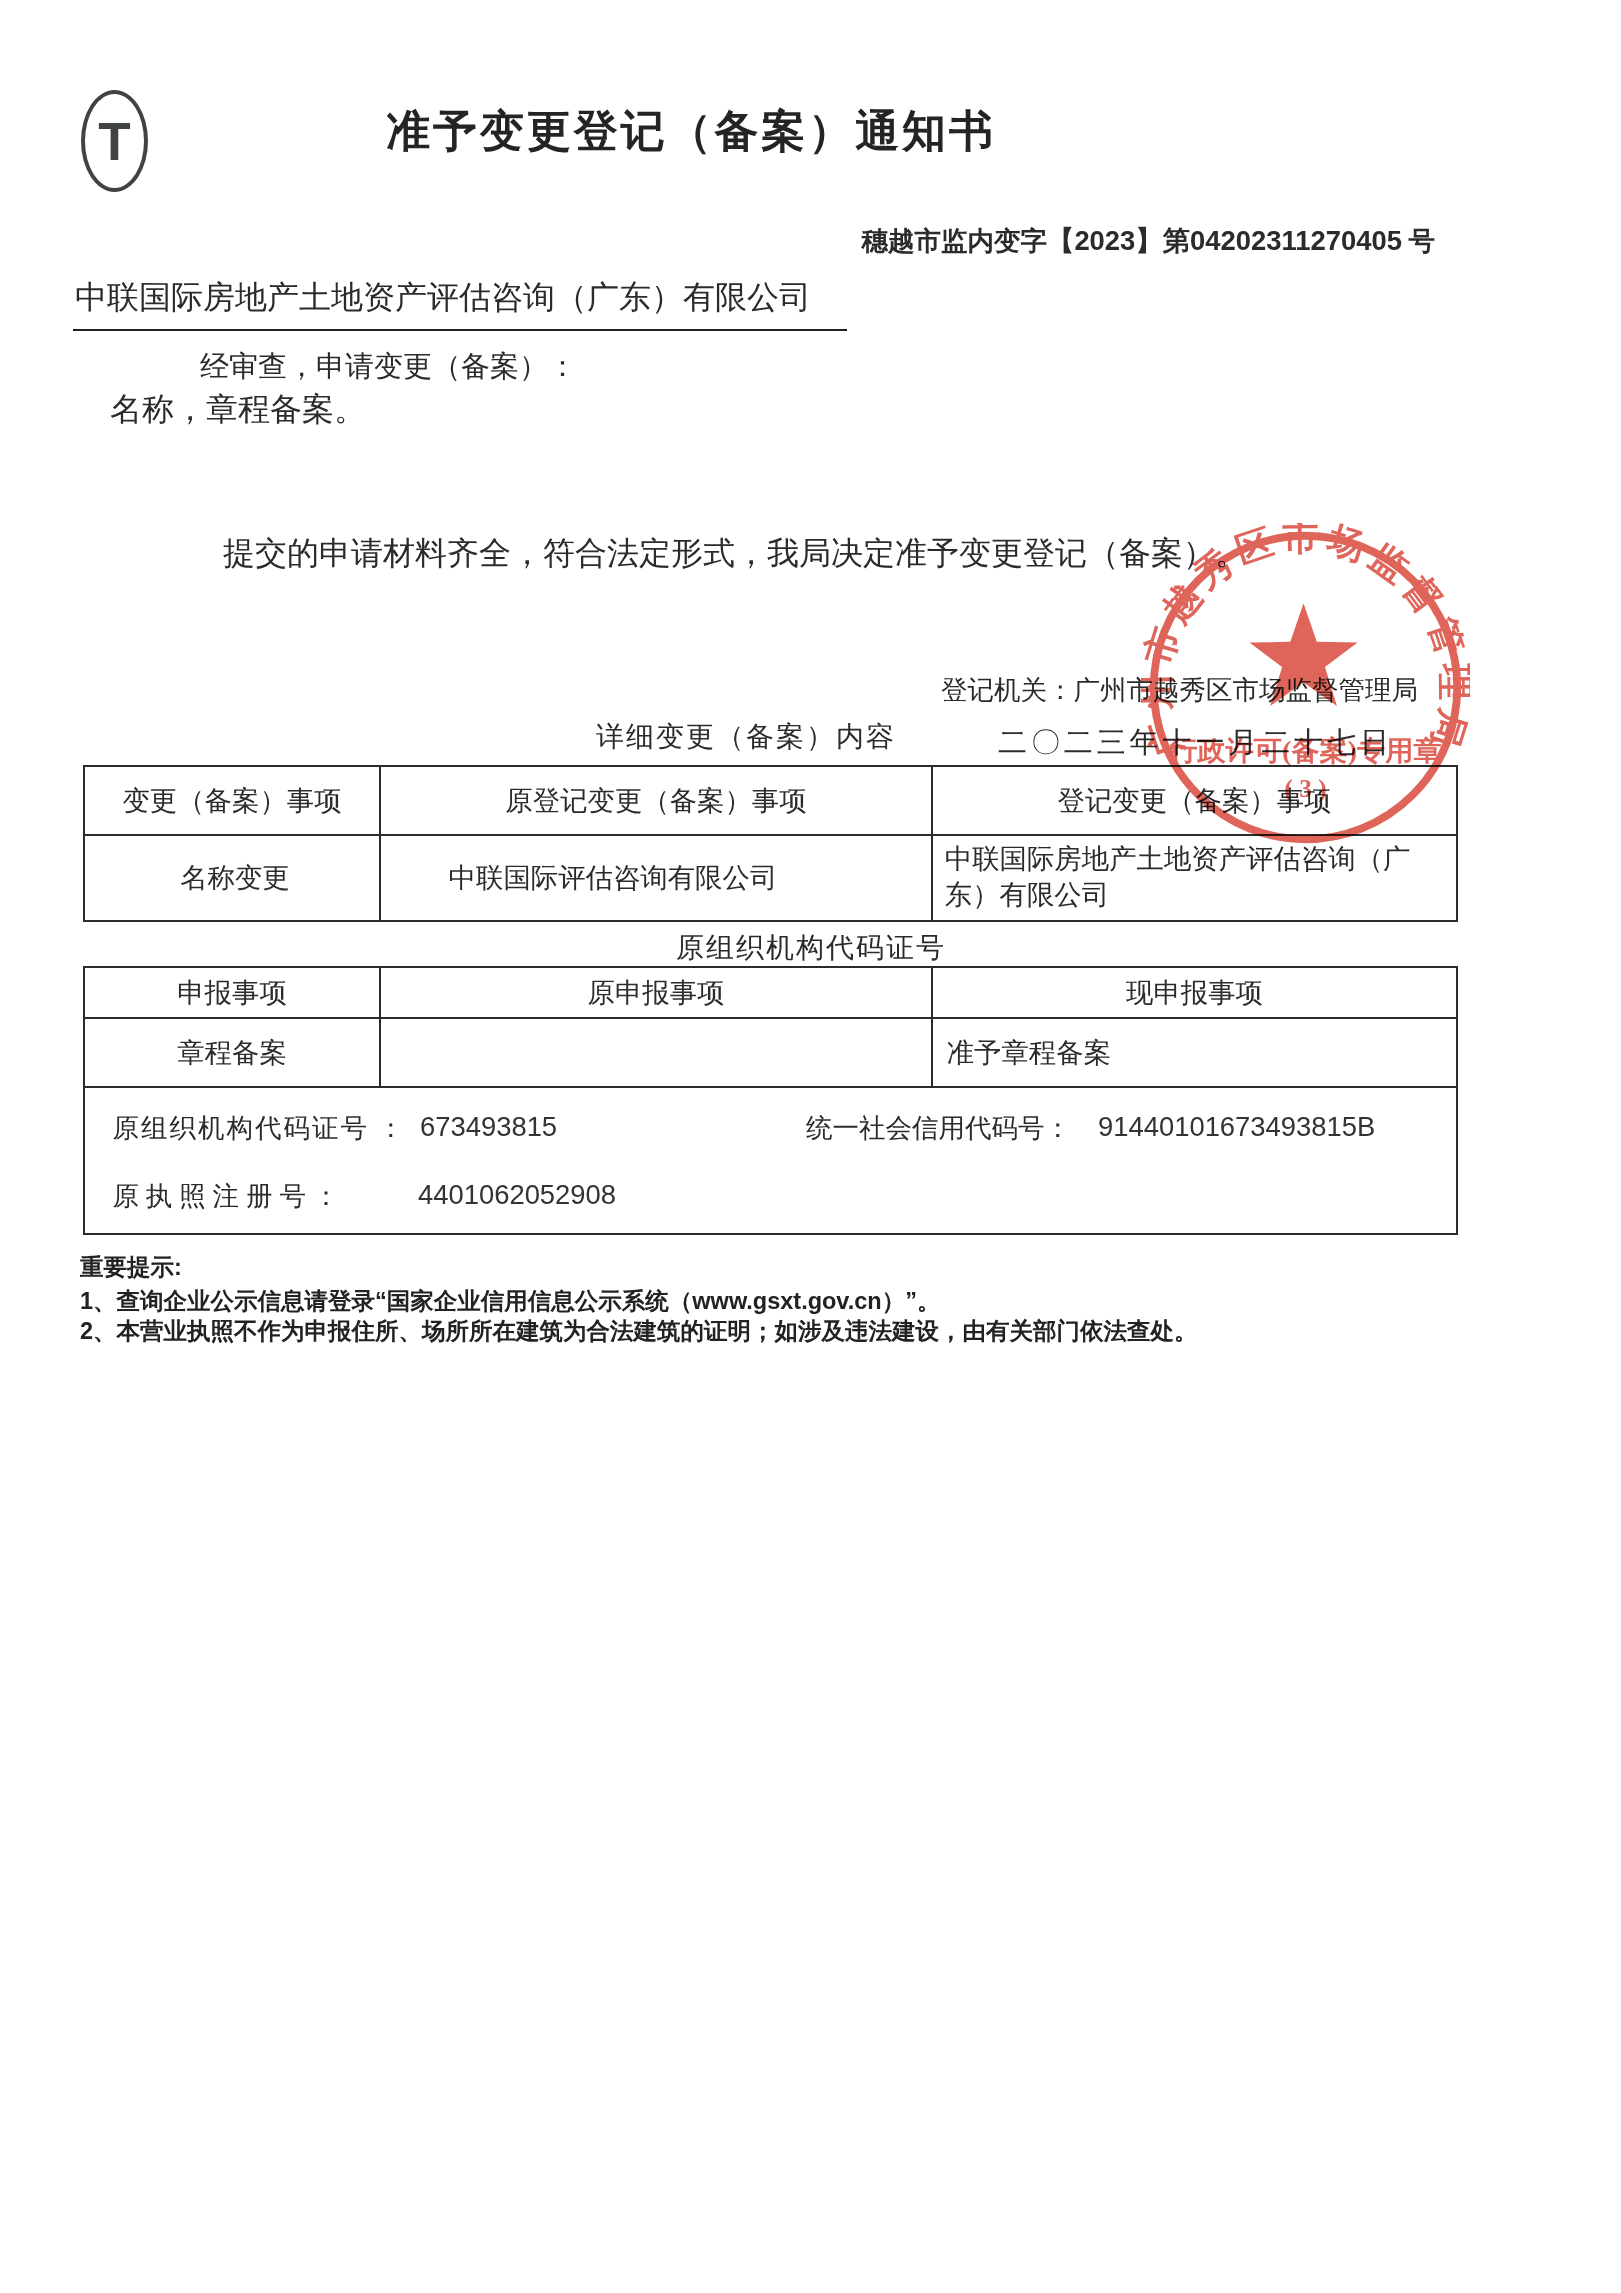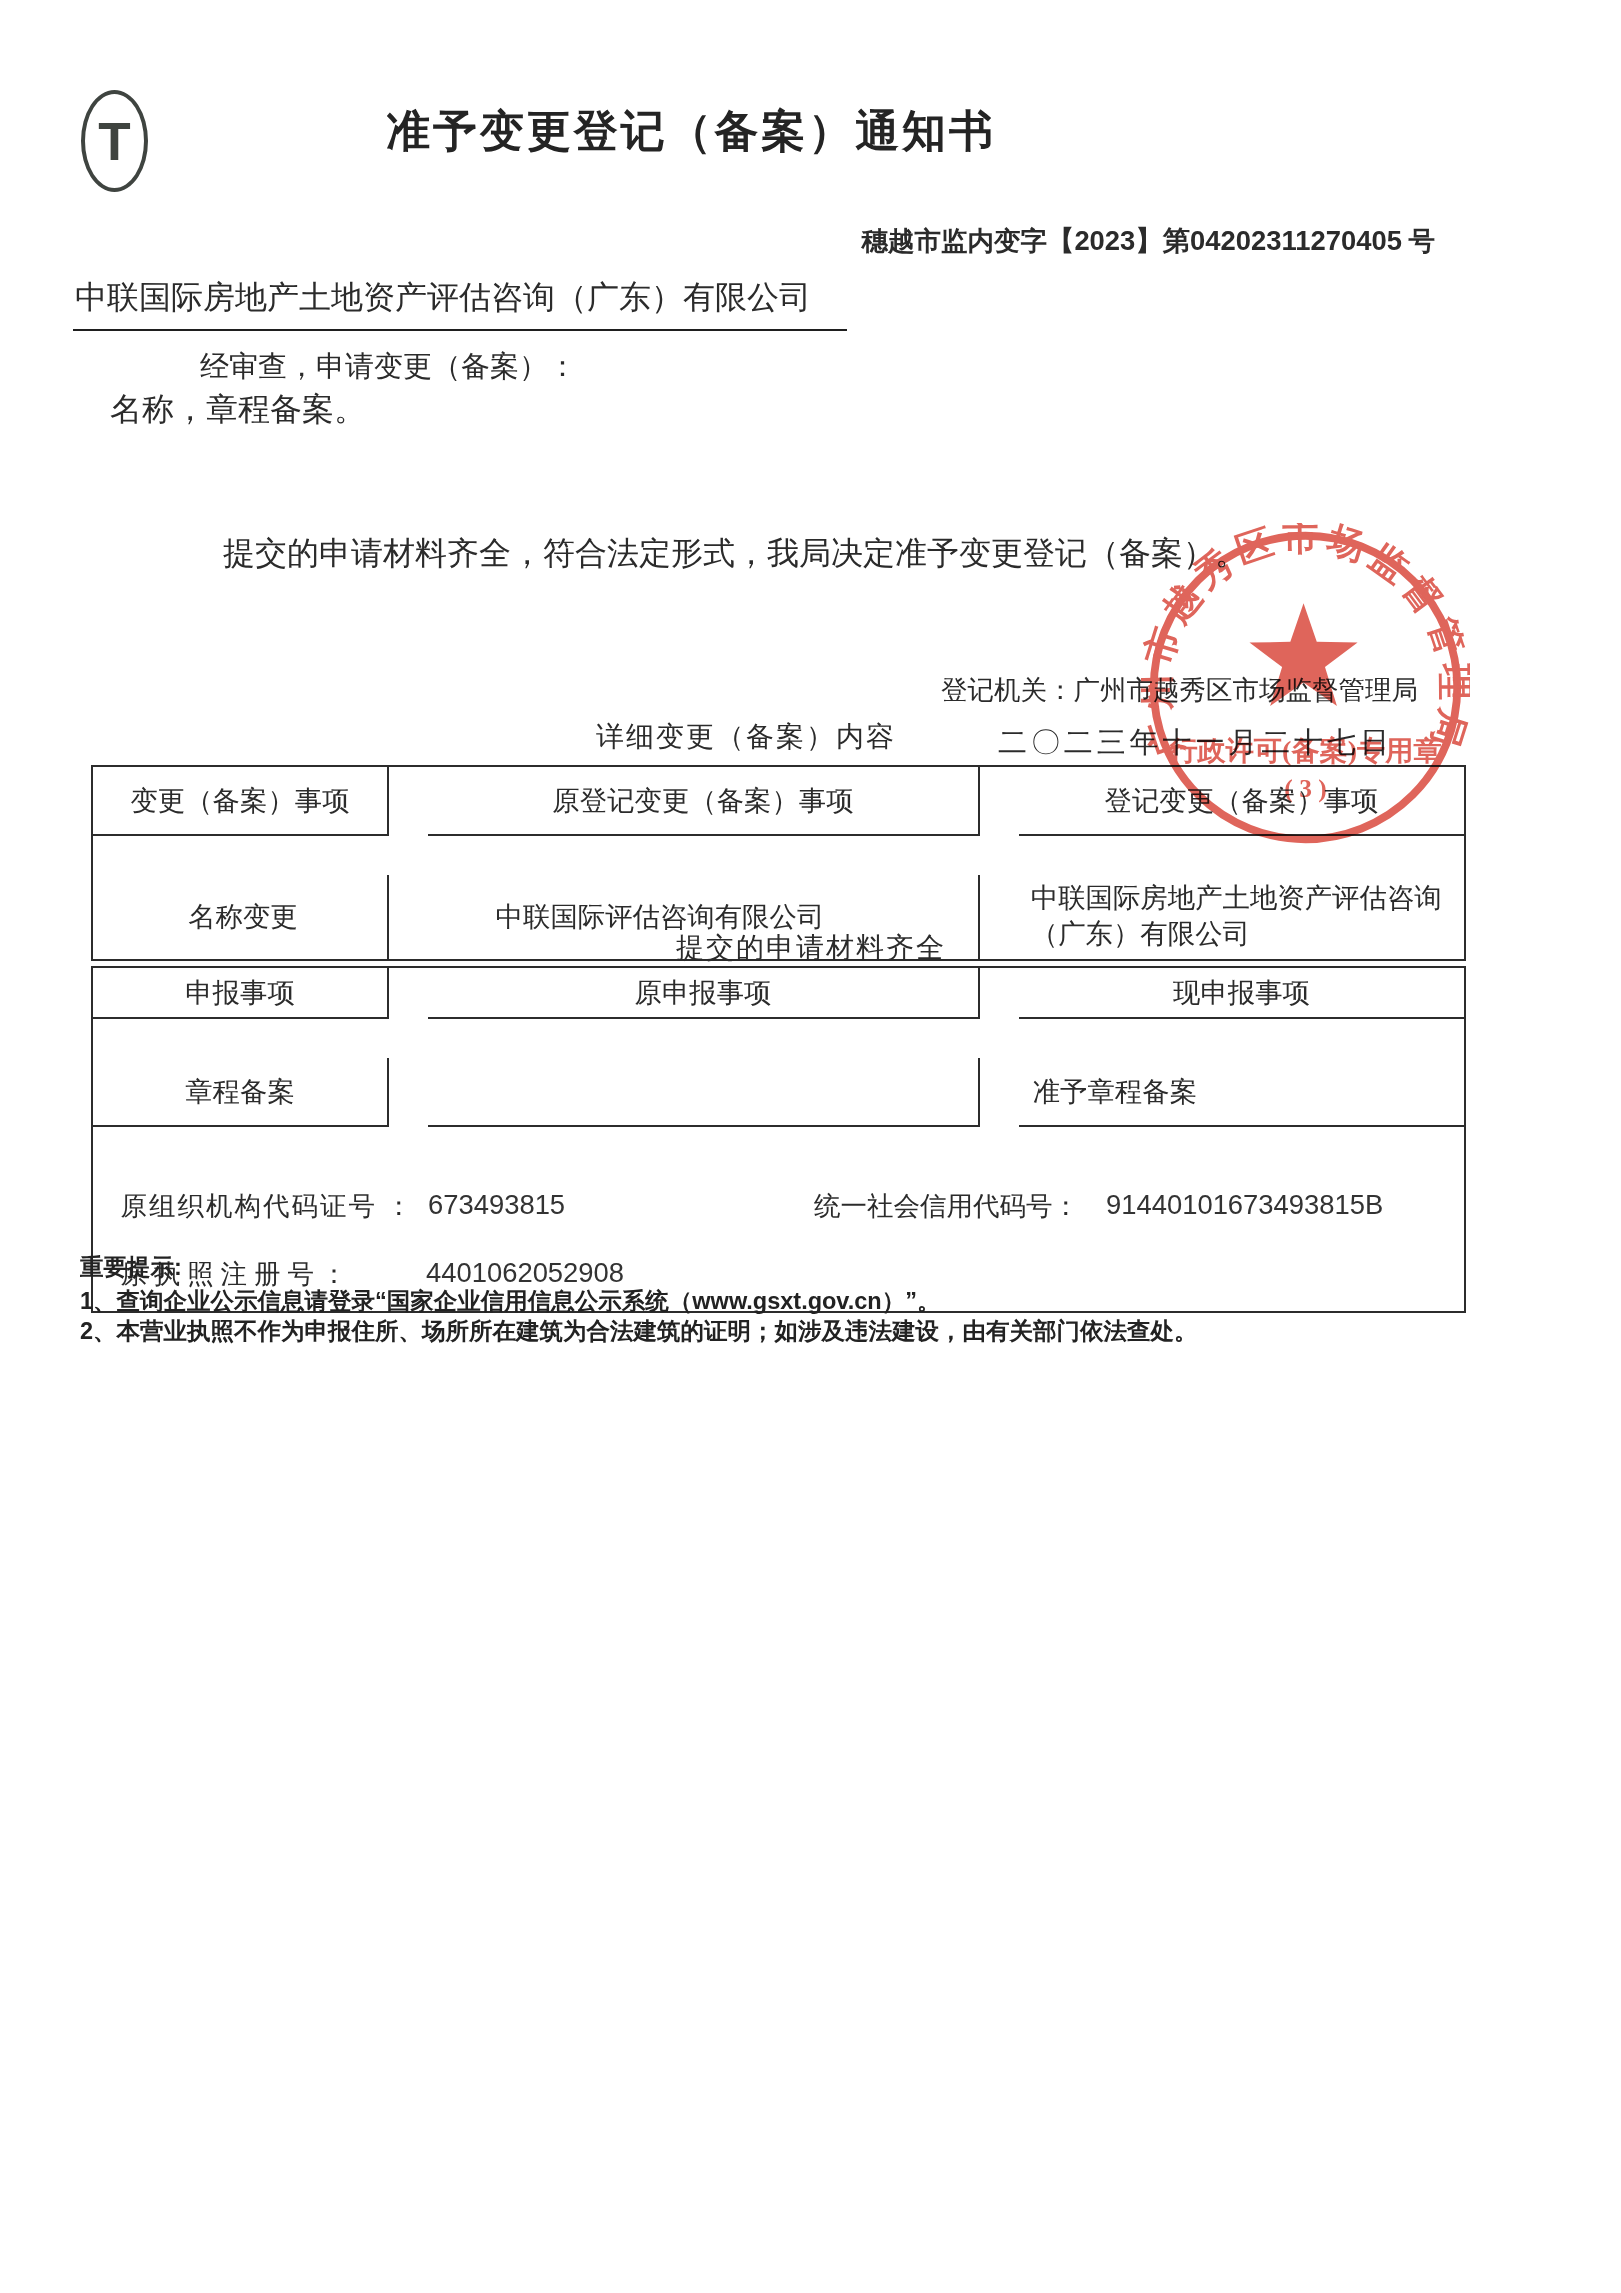--- a/index.html
+++ b/index.html
@@ -30,23 +30,22 @@
   .review-line{left:200px;top:347px;font-size:29px;}
   .change-summary{left:110px;top:388px;font-size:32px;}
   .decision-line{left:223px;top:532px;font-size:32px;white-space:nowrap;}
   .authority-line{left:941px;top:672px;font-size:26.5px;white-space:nowrap;}
   .date-line{left:998px;top:723px;font-size:29px;letter-spacing:3.9px;white-space:nowrap;}
   .sec-title{font-size:28px;letter-spacing:2px;white-space:nowrap;}
   .sec1-title{left:746px;top:718px;transform:translateX(-50%);font-family:Liberation Mono, monospace;}
   .sec2-title{left:811px;top:929px;transform:translateX(-50%);}
   
   .tbl{
-    left:91px;width:1371px;display:grid;grid-template-columns:296px 552px 1fr;
+    left:83px;width:1371px;display:grid;grid-template-columns:296px 552px 1fr;
     border:2.9px solid #2c2c2c;
-    gap:39px;
   }
   .tbl1{top:765px;}
   .tbl2{top:966px;}
   .cell{
     border-right:2px solid #2c2c2c;border-bottom:2px solid #2c2c2c;
     display:flex;align-items:center;justify-content:center;
     font-size:27.4px;box-sizing:border-box;text-align:center;
   }
   .cell.last-col{border-right:none;}
   .cell.last-row{border-bottom:none;}
@@ -110,21 +109,21 @@
 
   <div class="abs tbl tbl1">
     <div class="cell hd">变更（备案）事项</div>
     <div class="cell hd">原登记变更（备案）事项</div>
     <div class="cell hd last-col">登记变更（备案）事项</div>
     <div class="cell dt name last-row">名称变更</div>
     <div class="cell dt old left last-row">中联国际评估咨询有限公司</div>
     <div class="cell dt new left last-col last-row">中联国际房地产土地资产评估咨询（广东）有限公司</div>
   </div>
 
-  <div class="abs sec-title sec2-title">提交的申请材料齐全</div>
+  <div class="abs sec-title sec2-title">原组织机构代码证号</div>
 
   <div class="abs tbl tbl2">
     <div class="cell hd">申报事项</div>
     <div class="cell hd">原申报事项</div>
     <div class="cell hd last-col">现申报事项</div>
     <div class="cell dt">章程备案</div>
     <div class="cell dt left"></div>
     <div class="cell dt new left last-col">准予章程备案</div>
     <div class="cell codes-box last-col last-row">
       <span class="f org-label">原组织机构代码证号 ：</span>

